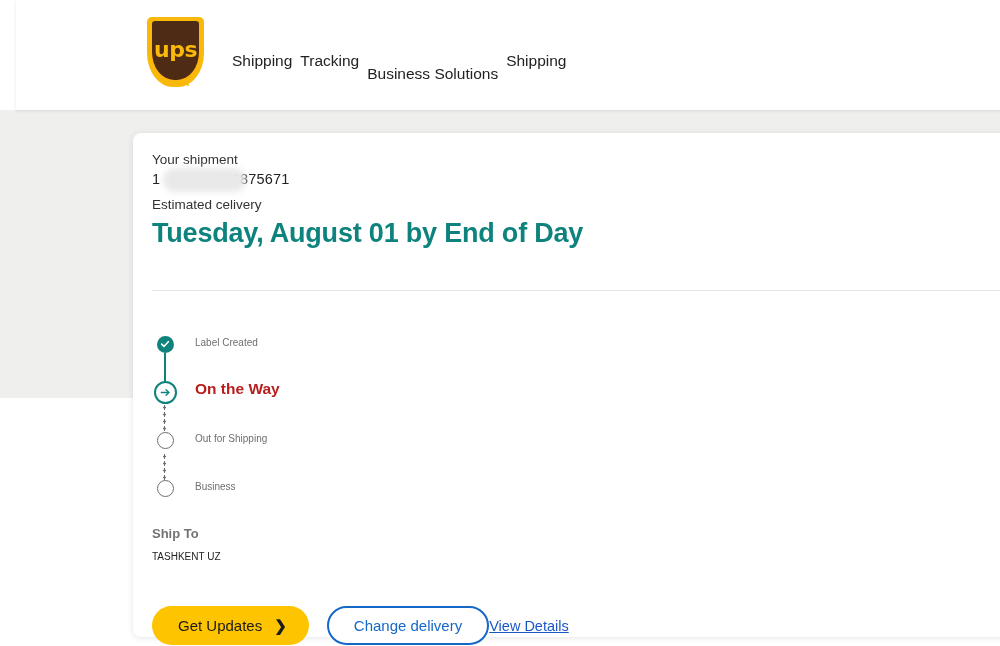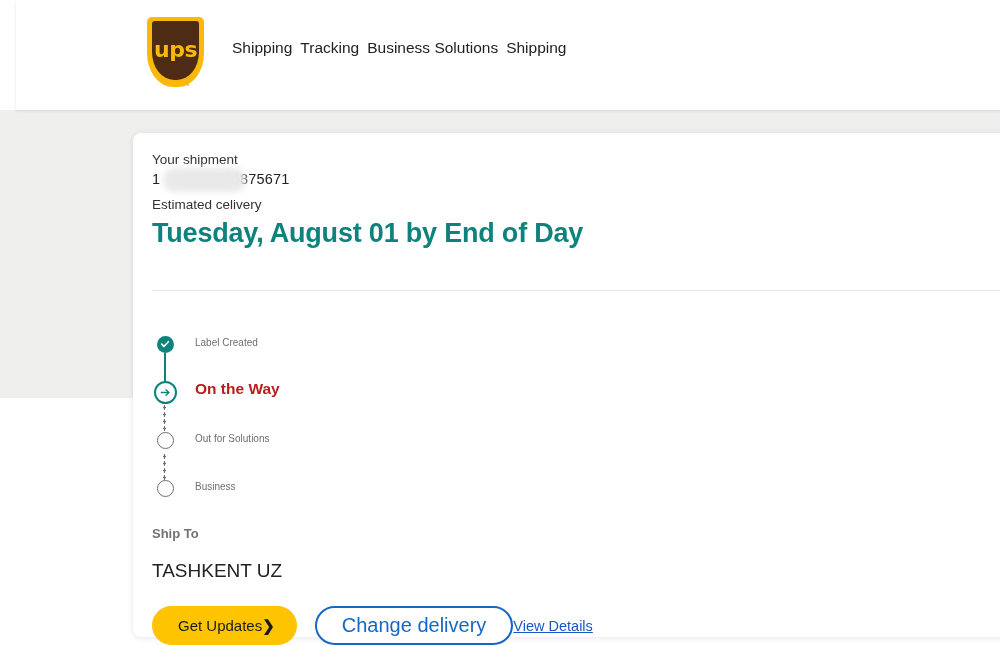--- a/index.html
+++ b/index.html
@@ -76,21 +76,21 @@
   }
   .nav-item {
     font-size: 15.5px;
     color: #222222;
     font-weight: 400;
     cursor: pointer;
     white-space: nowrap;
   }
   .nav-item + .nav-item { margin-left: 0; }
   .nav-gap-1 { margin-left: 29px; }
-  .nav-gap-2 { margin-left: 29px; }
+  .nav-gap-2 { margin-left: 29px; margin-top: 26px; }
   .nav-gap-3 { margin-left: 27px; }
 
   
   .grey-left {
     position: absolute;
     left: 0; top: 110px;
     width: 1000px;
     height: 23px;
     background: #EFEFED;
   }
@@ -268,24 +268,24 @@
     left: 0;
     top: 374px;
   }
   .shipto-label {
     font-size: 13px;
     font-weight: 700;
     color: #737373;
     line-height: 18px;
   }
   .shipto-value {
-    font-size: 19px;
+    font-size: 10px;
     color: #222222;
     line-height: 20px;
-    margin-top: 18px;
+    margin-top: 4px;
   }
 
   
   .actions {
     position: absolute;
     left: 0;
     top: 455px;
     display: flex;
     align-items: center;
   }
@@ -294,38 +294,38 @@
     padding: 0 22px 0 26px;
     background: #FFC400;
     border: none;
     border-radius: 20px;
     color: #1A1A1A;
     font-family: "Liberation Sans", sans-serif;
     font-size: 15px;
     font-weight: 400;
     display: flex;
     align-items: center;
-    gap: 0;
+    gap: 12px;
     cursor: pointer;
   }
   .btn-primary .chev {
     font-size: 15px;
     font-weight: 700;
     line-height: 1;
   }
   .btn-secondary {
     height: 39px;
     margin-left: 18px;
     padding: 0 25px;
     background: #ffffff;
     border: 2px solid #1668C8;
     border-radius: 20px;
     color: #1668C8;
     font-family: "Liberation Sans", sans-serif;
-    font-size: 20px;
+    font-size: 15px;
     display: flex;
     align-items: center;
     justify-content: center;
     cursor: pointer;
     box-sizing: border-box;
   }
   .link-details {
     font-size: 14.5px;
     color: #1A56C4;
     text-decoration: underline;
@@ -398,21 +398,21 @@
           </div>
         </div>
         <div class="step-label current">On the Way</div>
       </div>
 
       <div class="step">
         <div class="connector-dotted c2"></div>
         <div class="step-icon-wrap">
           <div class="ring-pending"></div>
         </div>
-        <div class="step-label">Out for Solutions</div>
+        <div class="step-label">Out for Shipping</div>
       </div>
 
       <div class="step">
         <div class="step-icon-wrap">
           <div class="ring-pending"></div>
         </div>
         <div class="step-label">Business</div>
       </div>
 
     </div>

